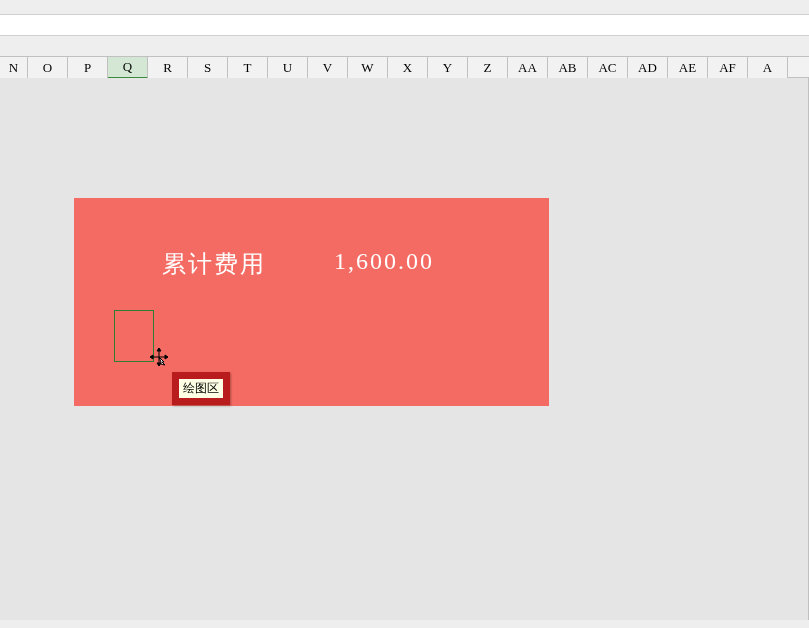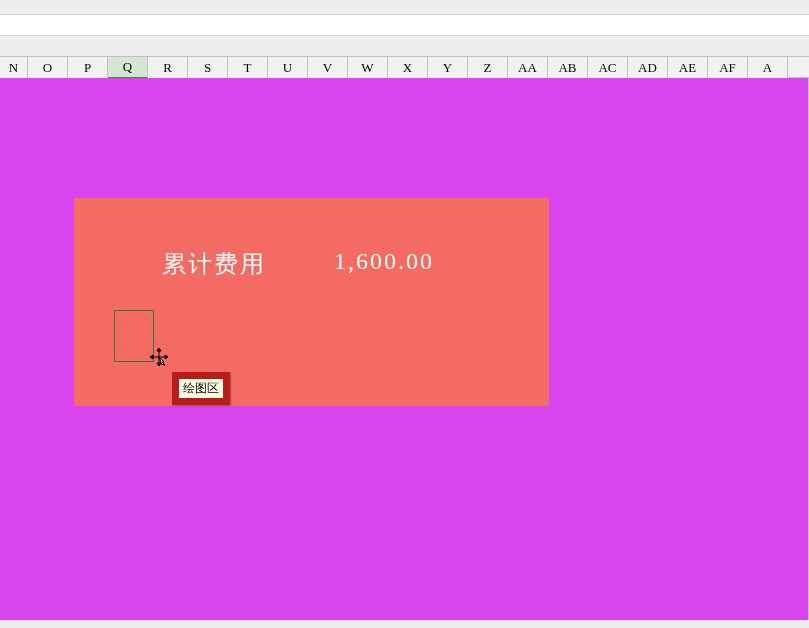--- a/index.html
+++ b/index.html
@@ -67,21 +67,21 @@
     .col-header.active {
       background: #d4e6d4;
       border-bottom: 2px solid #3a8a3a;
     }
     .sheet-area {
       position: absolute;
       top: 78px;
       left: 0;
       right: 0;
       bottom: 0;
-      background: #d946ef;
+      background: #e5e5e5;
     }
     .chart-object {
       position: absolute;
       top: 120px;
       left: 74px;
       width: 475px;
       height: 208px;
       background: #f46b63;
     }
     .chart-label {

